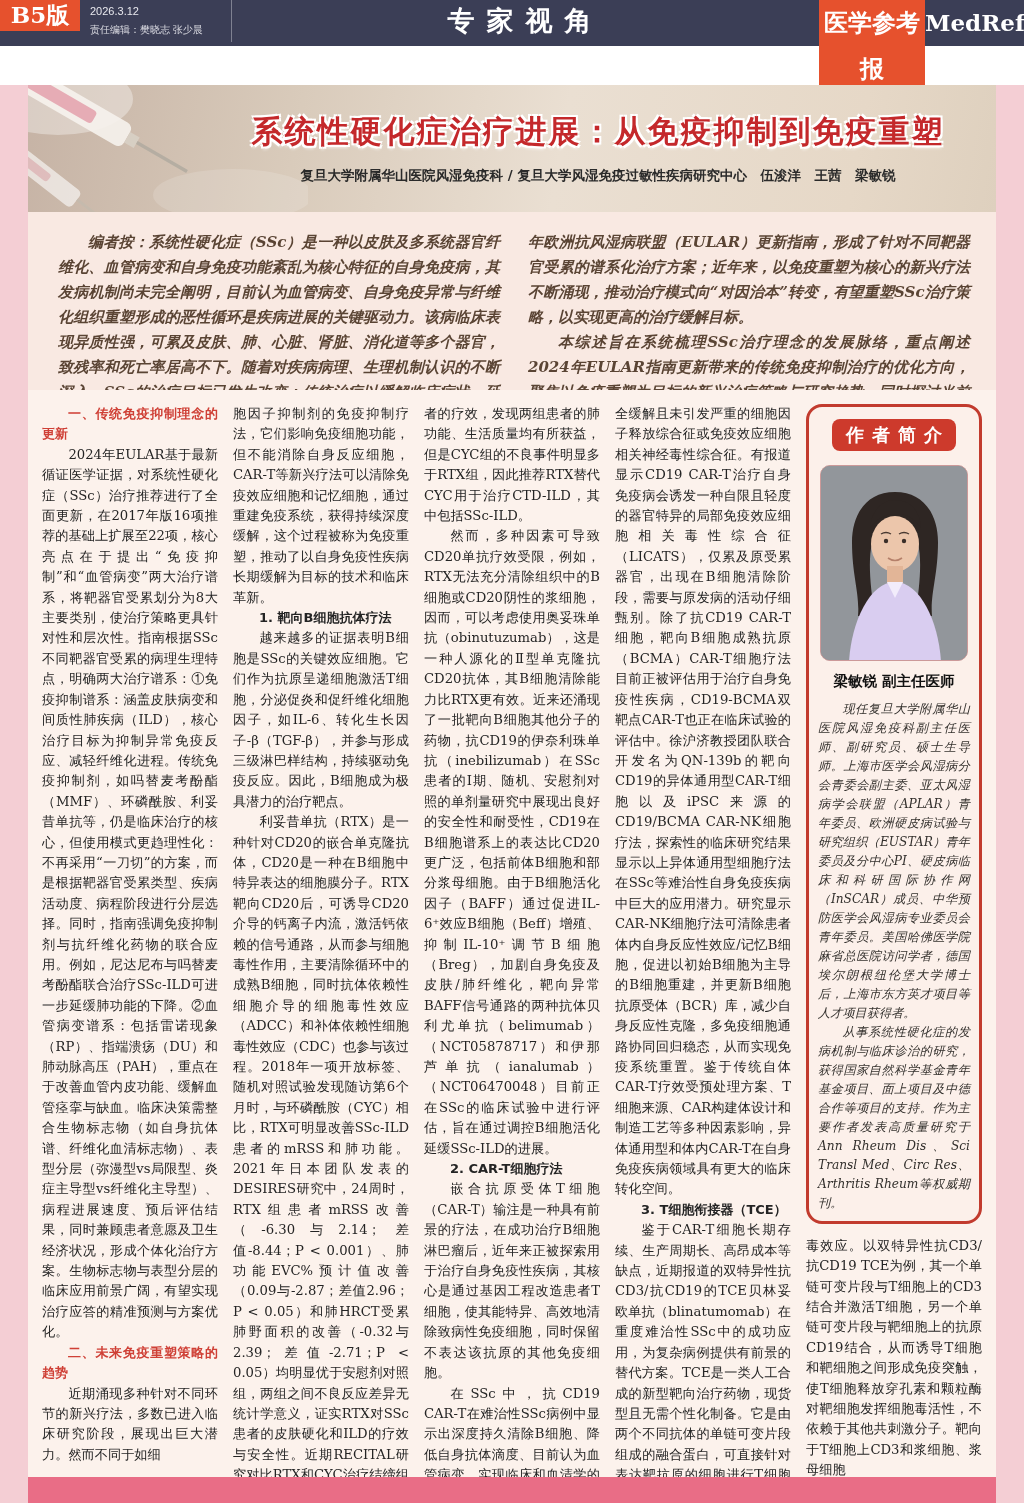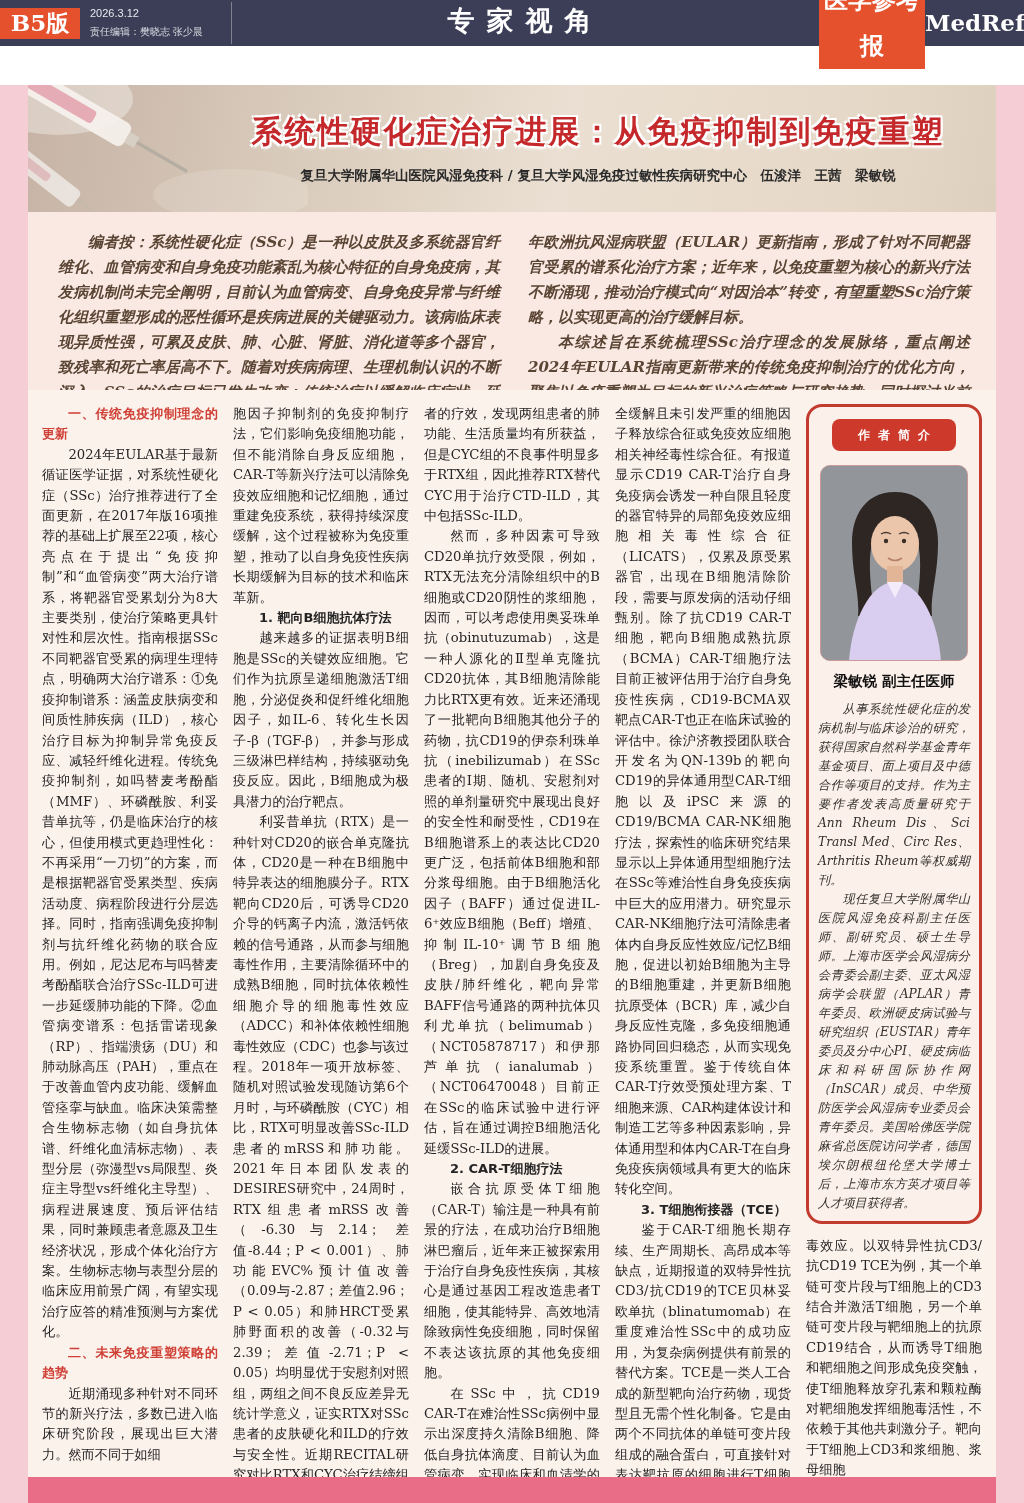--- a/index.html
+++ b/index.html
@@ -2,21 +2,21 @@
 <html><head>
 <meta charset="utf-8">
 <style>
   * { box-sizing: border-box; }
   html,body { margin:0; padding:0; }
   body {
     width:1024px; height:1503px; background:#ffffff; overflow:hidden;
     font-family:"DejaVu Serif","Liberation Serif",serif; color:#222;
   }
   
-  .header { height:46px; background:#3b3e56; display:flex; align-items:center; }
+  .header { height:46px; background:#3b3e56; display:flex; align-items:flex-start; }
   .edition-badge { width:80px; background:#e6512d; color:#fff; display:flex; align-items:center;
     justify-content:center; font-size:23px; font-weight:bold; font-family:"DejaVu Serif",serif; }
   .date-block { width:152px; color:#e8e8ee; padding:5px 10px; display:flex; flex-direction:column;
     justify-content:center; gap:6px; border-right:1px solid rgba(255,255,255,.35);
     font-family:"Liberation Sans",sans-serif; }
   .date-line { font-size:11px; }
   .editors-line { font-size:10px; opacity:.9; }
   .section-title { flex:1; color:#fff; text-align:center; font-size:27px; font-weight:bold;
     letter-spacing:12px; line-height:46px;font-family:Liberation Mono, monospace; }
   .masthead-cn { width:106px; background:#e6512d; color:#fff; font-size:24px; font-weight:bold;
@@ -52,21 +52,21 @@
   .col { overflow:hidden; font-size:13.2px; line-height:20.4px; text-align:justify; color:#242424; }
   .col p { margin:0; text-indent:2em; }
   .col p.cont { text-indent:0; }
   .col .h-red { color:#cf4036; font-weight:bold; font-family:"DejaVu Sans","Liberation Sans",sans-serif; font-size:13px; }
   .col .sub { font-weight:bold; font-family:"DejaVu Sans","Liberation Sans",sans-serif; font-size:13px; }
 
   
   .author-box { border:3px solid #c23b2e; border-radius:16px; padding:12px 9px 8px; margin-bottom:12px;
     background:#fcf0ea; }
   .ab-banner { background:#cd3a2c; color:#fff; border-radius:8px; width:82%; margin:0 auto 14px;
-    text-align:center; font-size:12px; font-weight:bold; letter-spacing:8px; padding:6px 0 6px 8px; }
+    text-align:center; font-size:18px; font-weight:bold; letter-spacing:8px; padding:6px 0 6px 8px; }
   .ab-photo { width:148px; height:196px; margin:0 auto 10px; border-radius:10px; overflow:hidden;
     background:#8d9094; border:1px solid #c99; }
   .ab-name { text-align:center; font-weight:bold; font-size:14.5px; margin:2px 0 8px; color:#111;
     font-family:"DejaVu Sans","Liberation Sans",sans-serif; }
   .ab-bio { font-size:12.2px; line-height:19px; font-style:italic; text-align:justify; color:#33302d; }
   .ab-bio p { margin:0; text-indent:2em; }
 
   .continued-marker { color:#c4282b; font-weight:bold; text-align:left; font-size:19px;
     font-family:"DejaVu Sans","Liberation Sans",sans-serif; margin-top:2px; }
 
@@ -164,22 +164,22 @@
             <path d="M49 62 C51 42 63 34 74 34 C89 34 99 44 100 62 C91 50 85 48 74 48 C63 48 55 54 49 62 Z" fill="#2e2623"></path>
             <circle cx="65" cy="75" r="2.2" fill="#3a2e28"></circle>
             <circle cx="83" cy="75" r="2.2" fill="#3a2e28"></circle>
             <path d="M60 68 Q65 65 70 68" stroke="#4a3a32" stroke-width="1.4" fill="none"></path>
             <path d="M78 68 Q83 65 88 68" stroke="#4a3a32" stroke-width="1.4" fill="none"></path>
             <path d="M67 92 Q74 97 81 92" stroke="#b5806a" stroke-width="1.6" fill="none"></path>
           </svg>
         </div>
         <div class="ab-name">梁敏锐 副主任医师</div>
         <div class="ab-bio">
+          <p>现任复旦大学附属华山医院风湿免疫科副主任医师、副研究员、硕士生导师。上海市医学会风湿病分会青委会副主委、亚太风湿病学会联盟（APLAR）青年委员、欧洲硬皮病试验与研究组织（EUSTAR）青年委员及分中心PI、硬皮病临床和科研国际协作网（InSCAR）成员、中华预防医学会风湿病专业委员会青年委员。美国哈佛医学院麻省总医院访问学者，德国埃尔朗根纽伦堡大学博士后，上海市东方英才项目等人才项目获得者。</p>
           <p>从事系统性硬化症的发病机制与临床诊治的研究，获得国家自然科学基金青年基金项目、面上项目及中德合作等项目的支持。作为主要作者发表高质量研究于Ann Rheum Dis、Sci Transl Med、Circ Res、Arthritis Rheum等权威期刊。</p>
-          <p>现任复旦大学附属华山医院风湿免疫科副主任医师、副研究员、硕士生导师。上海市医学会风湿病分会青委会副主委、亚太风湿病学会联盟（APLAR）青年委员、欧洲硬皮病试验与研究组织（EUSTAR）青年委员及分中心PI、硬皮病临床和科研国际协作网（InSCAR）成员、中华预防医学会风湿病专业委员会青年委员。美国哈佛医学院麻省总医院访问学者，德国埃尔朗根纽伦堡大学博士后，上海市东方英才项目等人才项目获得者。</p>
         </div>
       </div>
       <p class="cont">毒效应。以双特异性抗CD3/抗CD19 TCE为例，其一个单链可变片段与T细胞上的CD3结合并激活T细胞，另一个单链可变片段与靶细胞上的抗原CD19结合，从而诱导T细胞和靶细胞之间形成免疫突触，使T细胞释放穿孔素和颗粒酶对靶细胞发挥细胞毒活性，不依赖于其他共刺激分子。靶向于T细胞上CD3和浆细胞、浆母细胞</p>
       <div class="continued-marker">下转第6版▶</div>
     </div>
 
   </div>
 
   <div class="bottom-bar"></div>
 </div>

